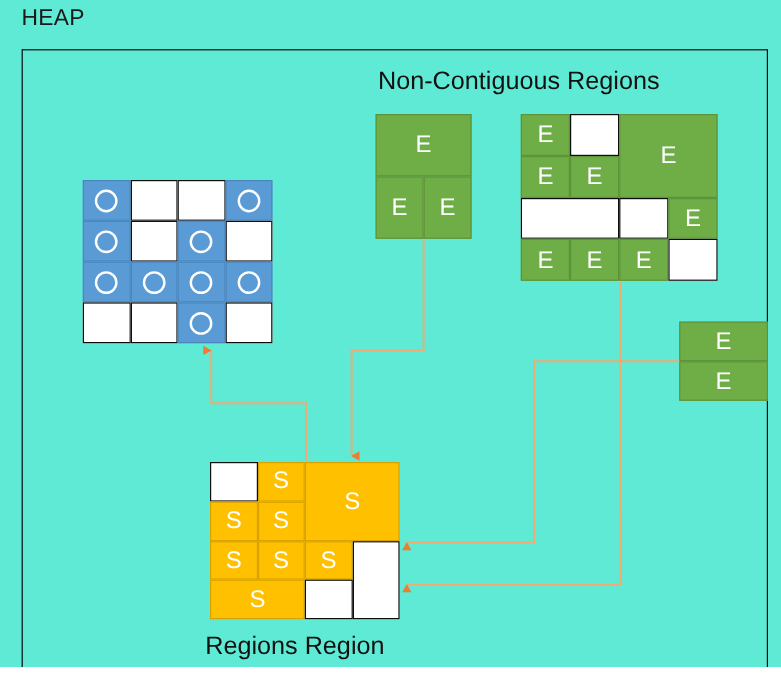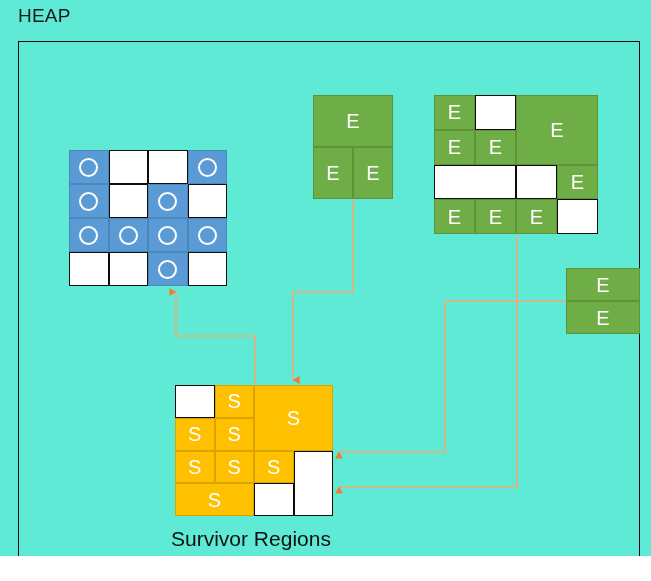--- a/index.html
+++ b/index.html
@@ -59,21 +59,22 @@
   #wires { position: absolute; left: 0; top: 0; width: 651px; height: 581px; }
 </style>
 </head>
 <body>
 
 <div id="stage">
 
   <div id="heap-label">HEAP</div>
   <div id="heap-box"></div>
 
-  <div class="caption" id="cap-survivor">Survivor Regions</div>
+  <div class="caption" id="cap-noncont">Non-Contiguous Regions</div>
+  <div class="caption" id="cap-survivor">Regions Region</div>
 
   <div class="grid" id="old-gen-grid" style="left:69px; top:150px; width:158px; height:136px;">
       <div class="cell blue" style="left: 0px; top: 0px; width: 39.5px; height: 34px;">
         <div class="ring"></div>
       </div>
       <div class="cell empty" style="left: 39.5px; top: 0px; width: 39.5px; height: 34px;"></div>
       <div class="cell empty" style="left: 79px; top: 0px; width: 39.5px; height: 34px;"></div>
       <div class="cell blue" style="left: 118.5px; top: 0px; width: 39.5px; height: 34px;">
         <div class="ring"></div>
       </div>

